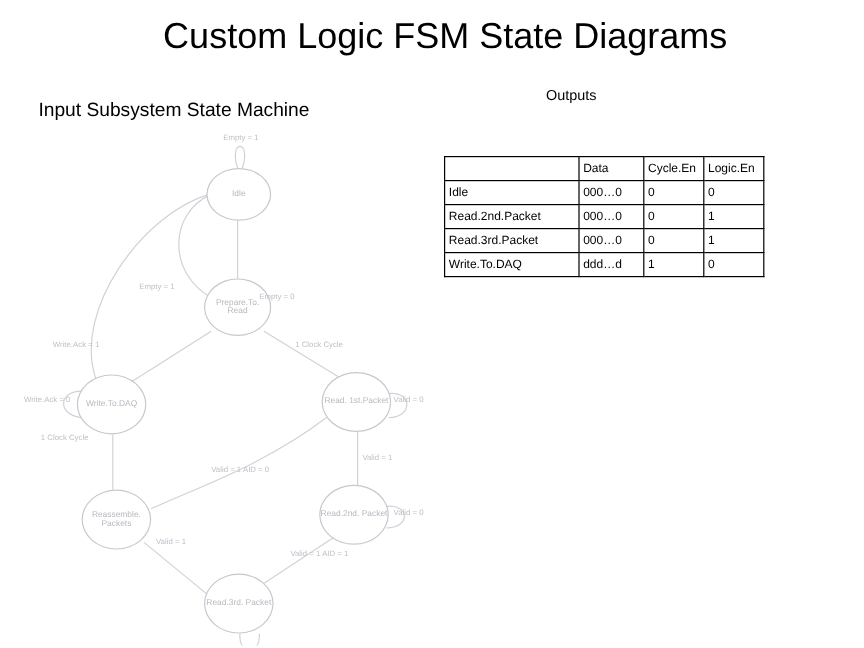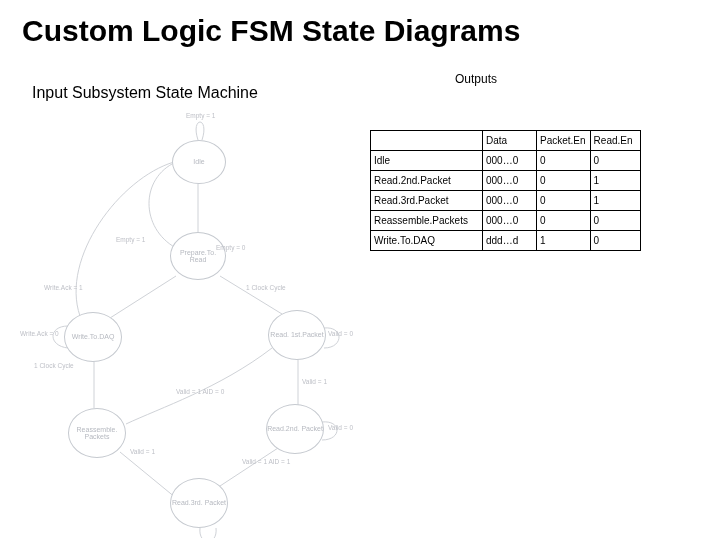--- a/index.html
+++ b/index.html
@@ -6,23 +6,24 @@
   body {
     width: 720px;
     height: 540px;
     background: #fff;
     font-family: Arial, sans-serif;
     position: relative;
     overflow: hidden;
   }
   .title {
     font-size: 30px;
-    font-weight: 700;
+    font-weight: 400;
     padding: 14px 0 0 22px;
     color: #000;
+    text-align: center;
   }
   .subtitle-left {
     position: absolute;
     top: 84px;
     left: 32px;
     font-size: 16px;
     color: #000;
   }
   .subtitle-right {
     position: absolute;
@@ -164,46 +165,40 @@
 AID = 1</div>
   <div class="edge-label" style="left:156px; top:280px">Valid = 1
 AID = 0</div>
 </div>
 
 <table class="tbl">
   <tbody>
       <tr>
     <th class="col-state"></th>
     <th class="col-data">Data</th>
-    <th class="col-wen">Packet.En</th>
-    <th class="col-ren">Read.En</th>
+    <th class="col-wen">Cycle.En</th>
+    <th class="col-ren">Logic.En</th>
   </tr>
   <tr>
     <td>Idle</td>
     <td>000…0</td>
     <td>0</td>
     <td>0</td>
   </tr>
   <tr>
     <td>Read.2nd.Packet</td>
     <td>000…0</td>
     <td>0</td>
     <td>1</td>
   </tr>
   <tr>
     <td>Read.3rd.Packet</td>
     <td>000…0</td>
     <td>0</td>
     <td>1</td>
-  </tr>
-  <tr>
-    <td>Reassemble.Packets</td>
-    <td>000…0</td>
-    <td>0</td>
-    <td>0</td>
   </tr>
   <tr>
     <td>Write.To.DAQ</td>
     <td>ddd…d</td>
     <td>1</td>
     <td>0</td>
   </tr>
 </tbody>
   </table>
 

